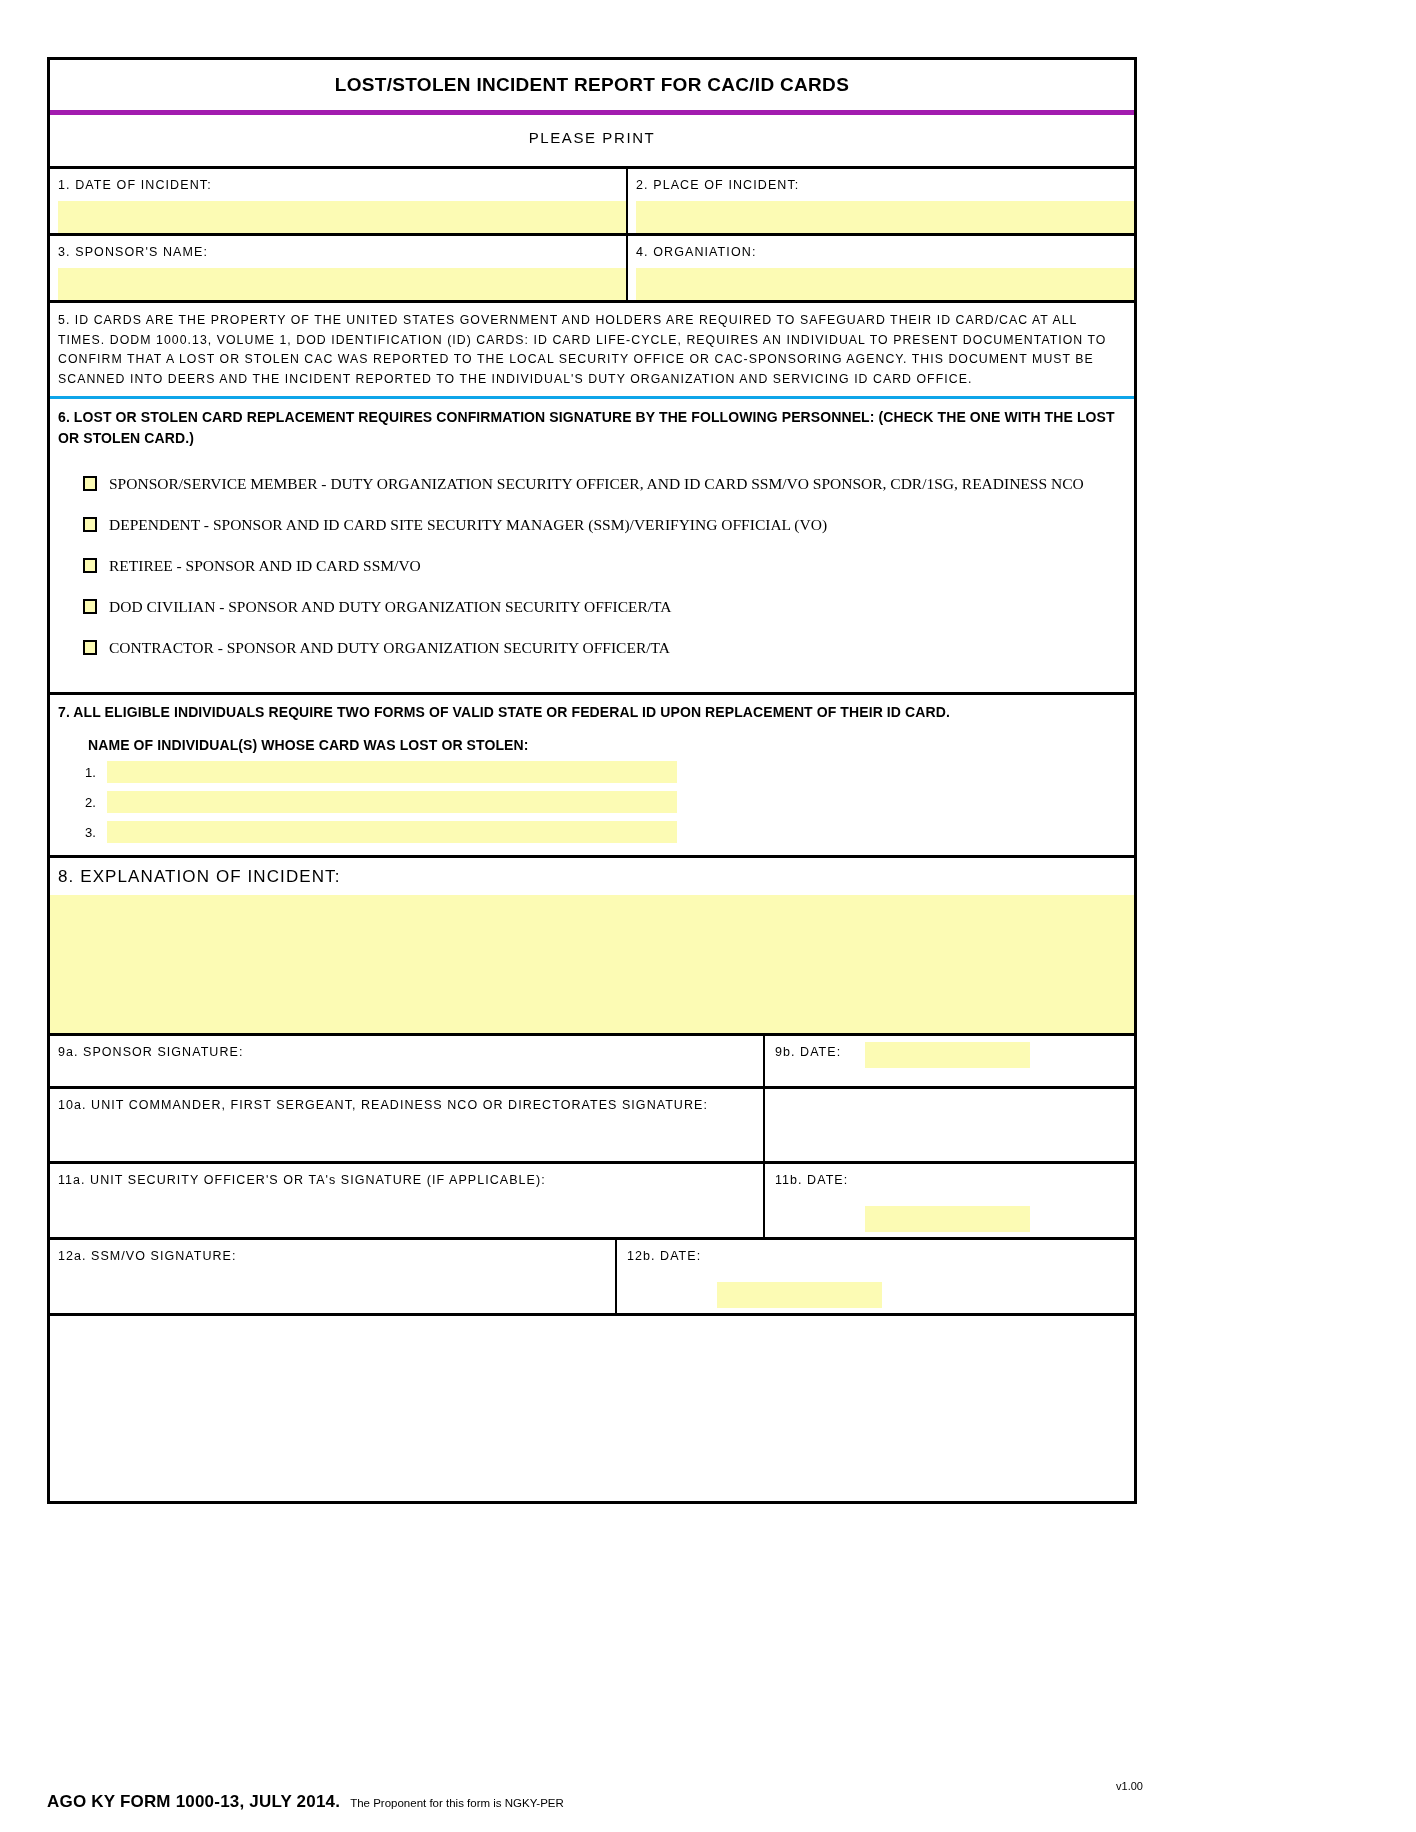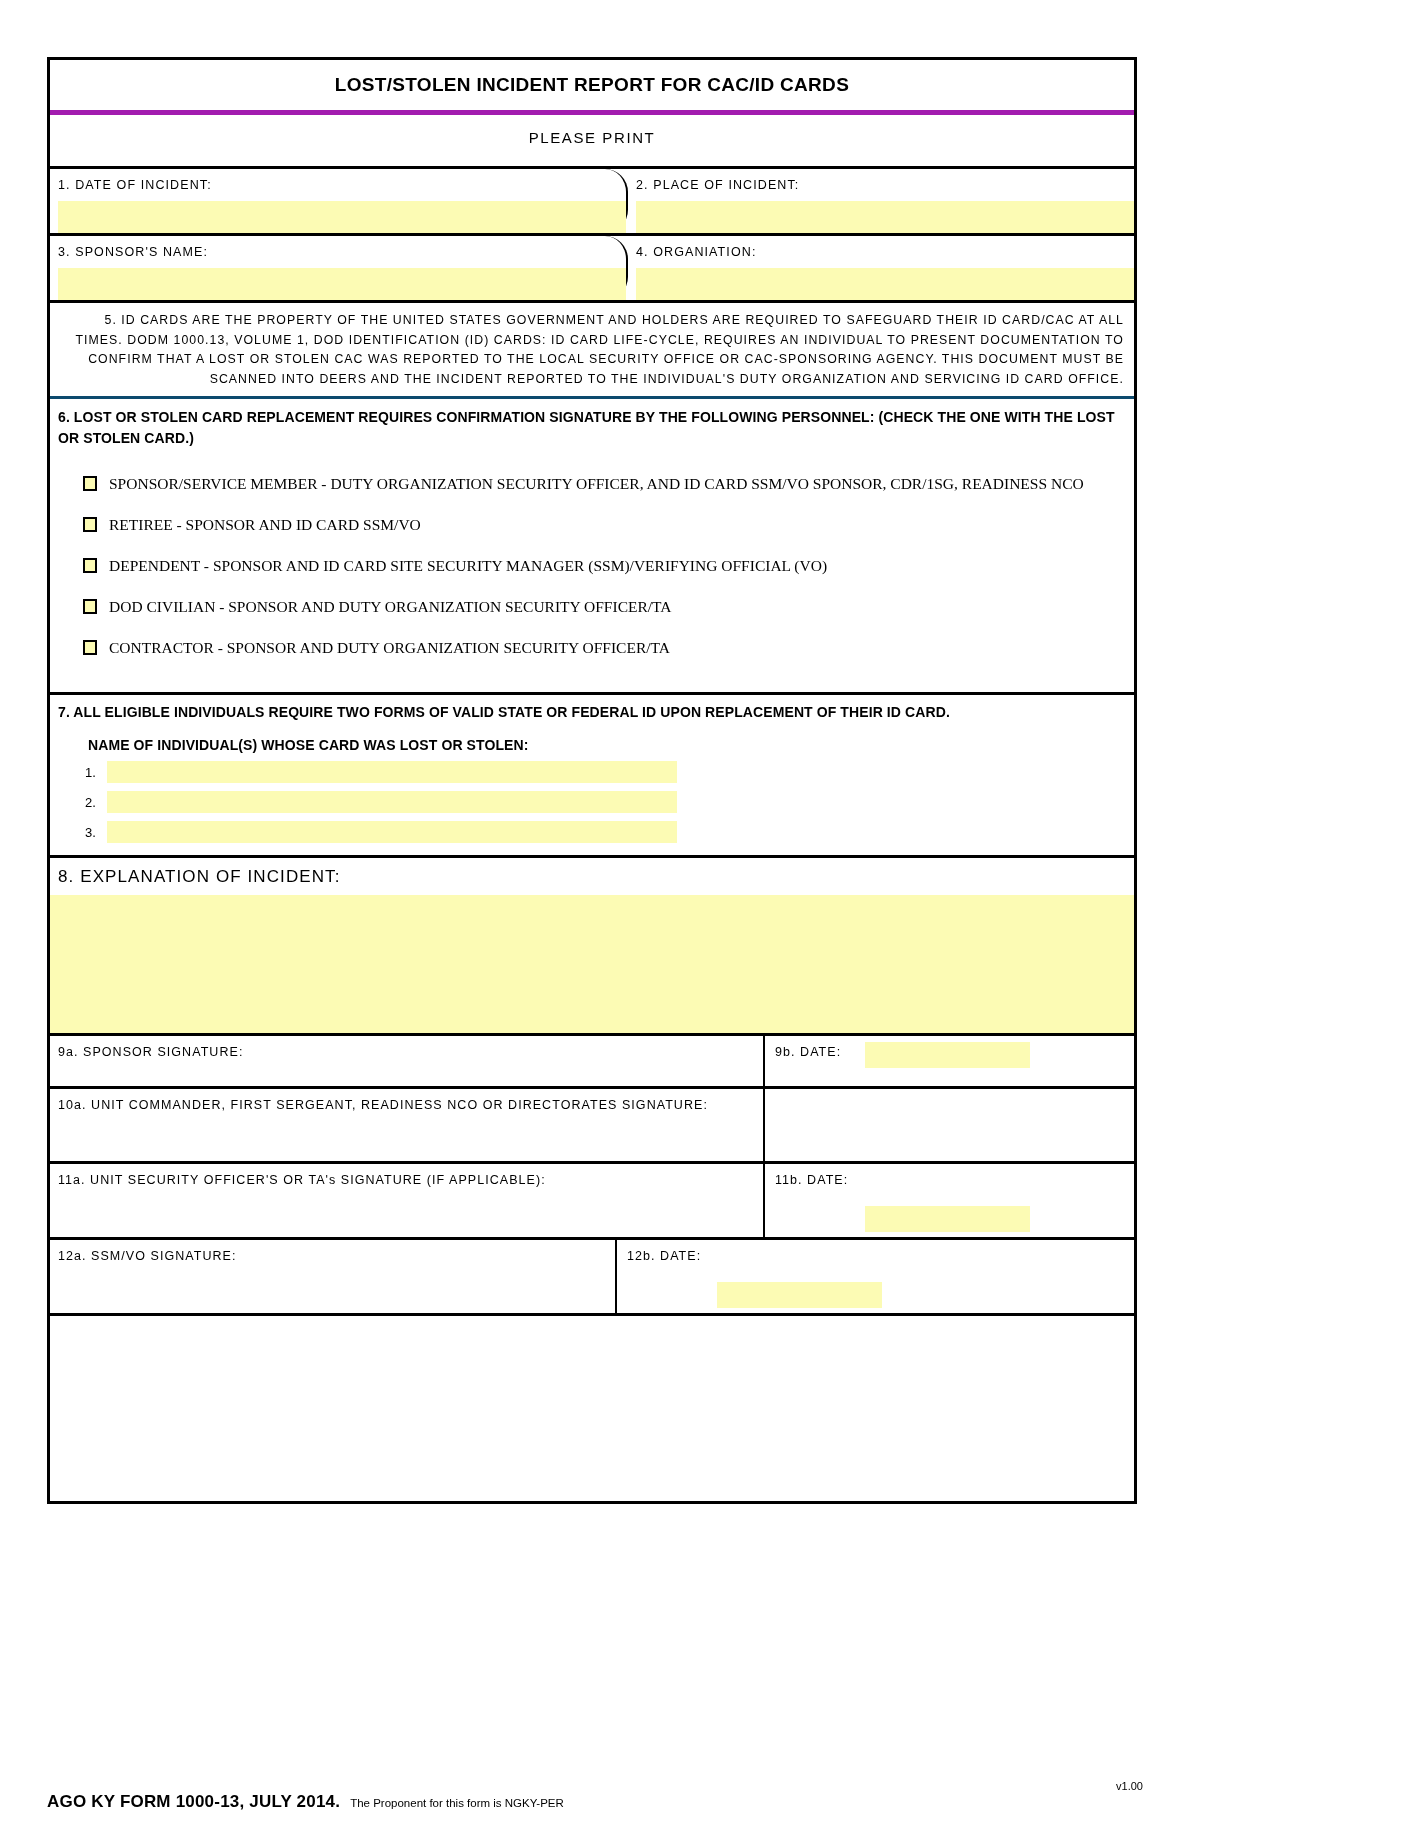--- a/index.html
+++ b/index.html
@@ -35,21 +35,21 @@
     background: #fff;
   }
 
   
   .row {
     display: flex;
     width: 100%;
     box-sizing: border-box;
   }
   .brdr-b { border-bottom: 3px solid #000; }
-  .brdr-r { border-right: 2px solid #000; border-radius: 23px; }
+  .brdr-r { border-right: 2px solid #000; }
 
   
   .title-bar {
     text-align: center;
     font-size: 19px;
     font-weight: bold;
     letter-spacing: 0.3px;
     padding: 14px 0 14px 0;
     border-bottom: 5px solid #a21caf;
   }
@@ -80,22 +80,21 @@
     margin-top: 9px;
     margin-right: 0;
   }
 
   
   .para5 {
     font-size: 12.3px;
     letter-spacing: 1.05px;
     line-height: 19.5px;
     padding: 8px 10px 7px 8px;
-    border-bottom: 3px solid #0c4a6e;
-    text-align: right;
+    border-bottom: 3px solid #0ea5e9;
   }
 
   
   .sec6 {
     border-bottom: 3px solid #000;
     padding: 8px 8px 24px 8px;
   }
   .sec6-head {
     font-size: 14px;
     font-weight: bold;
@@ -271,26 +270,26 @@
       <div class="sec6-head">6.  LOST OR STOLEN CARD REPLACEMENT REQUIRES CONFIRMATION SIGNATURE BY THE FOLLOWING PERSONNEL:  (CHECK THE ONE WITH THE LOST OR STOLEN CARD.)</div>
       <div class="cb-list">
 
         <div class="cb-item">
           <div class="checkbox"></div>
           <div class="cb-label">SPONSOR/SERVICE MEMBER - DUTY ORGANIZATION SECURITY OFFICER, AND ID CARD SSM/VO SPONSOR, CDR/1SG, READINESS NCO</div>
         </div>
 
         <div class="cb-item">
           <div class="checkbox"></div>
+          <div class="cb-label">DEPENDENT - SPONSOR AND ID CARD SITE SECURITY MANAGER (SSM)/VERIFYING OFFICIAL (VO)</div>
+        </div>
+
+        <div class="cb-item">
+          <div class="checkbox"></div>
           <div class="cb-label">RETIREE - SPONSOR AND ID CARD SSM/VO</div>
-        </div>
-
-        <div class="cb-item">
-          <div class="checkbox"></div>
-          <div class="cb-label">DEPENDENT - SPONSOR AND ID CARD SITE SECURITY MANAGER (SSM)/VERIFYING OFFICIAL (VO)</div>
         </div>
 
         <div class="cb-item">
           <div class="checkbox"></div>
           <div class="cb-label">DOD CIVILIAN - SPONSOR AND DUTY ORGANIZATION SECURITY OFFICER/TA</div>
         </div>
 
         <div class="cb-item">
           <div class="checkbox"></div>
           <div class="cb-label">CONTRACTOR - SPONSOR AND DUTY ORGANIZATION SECURITY OFFICER/TA</div>

